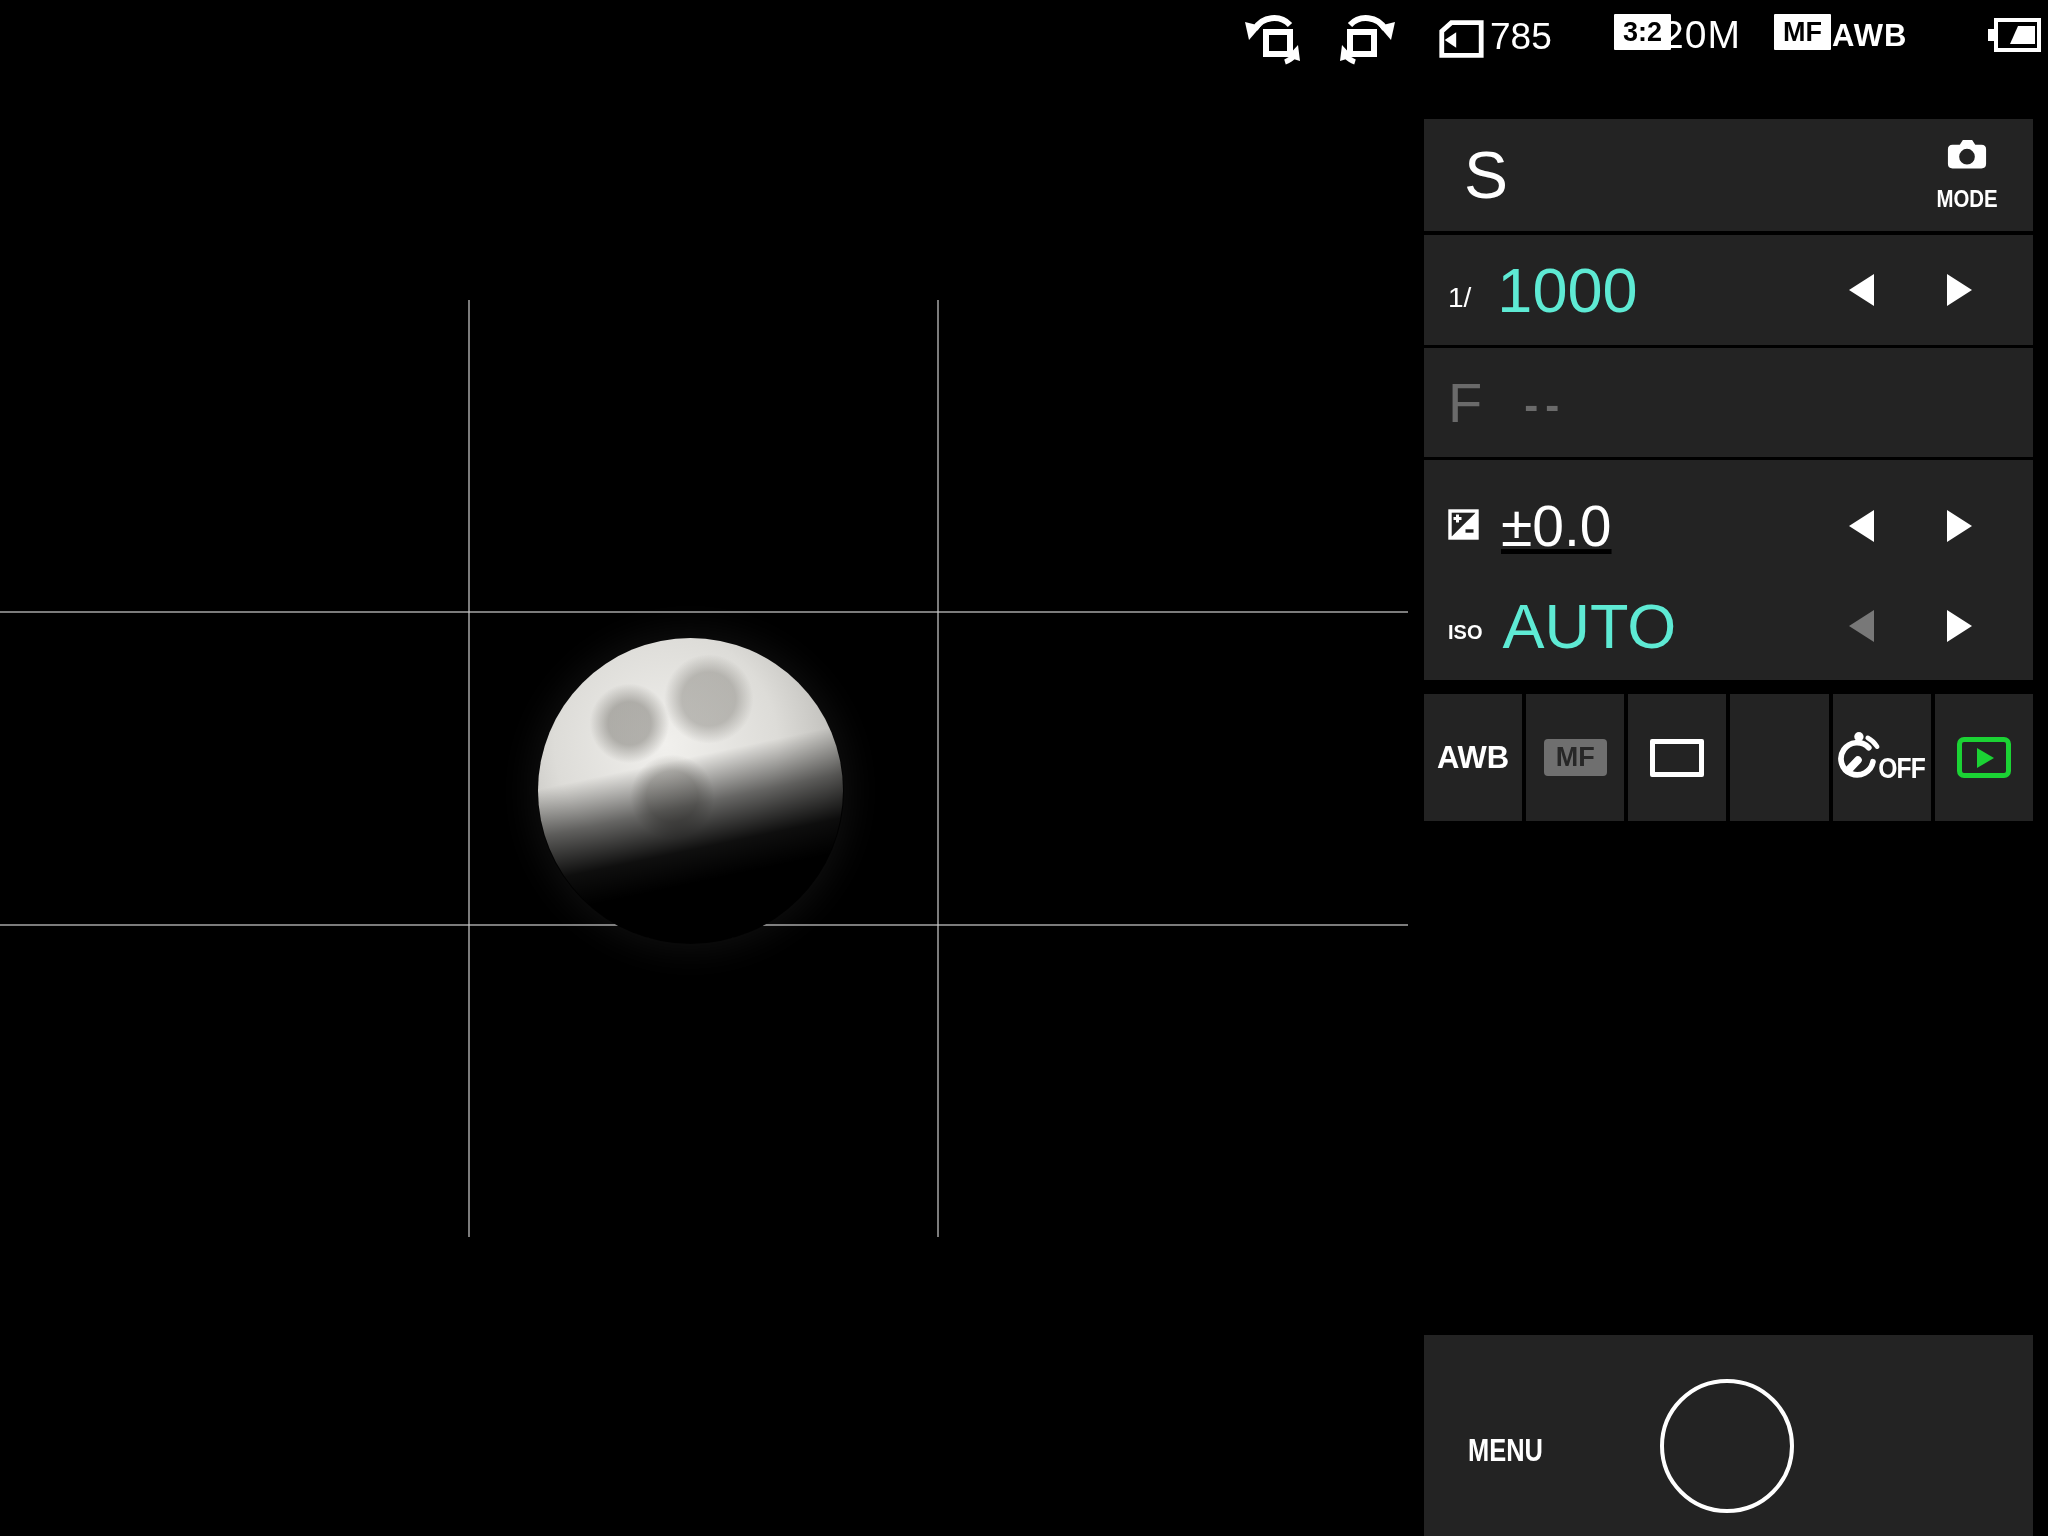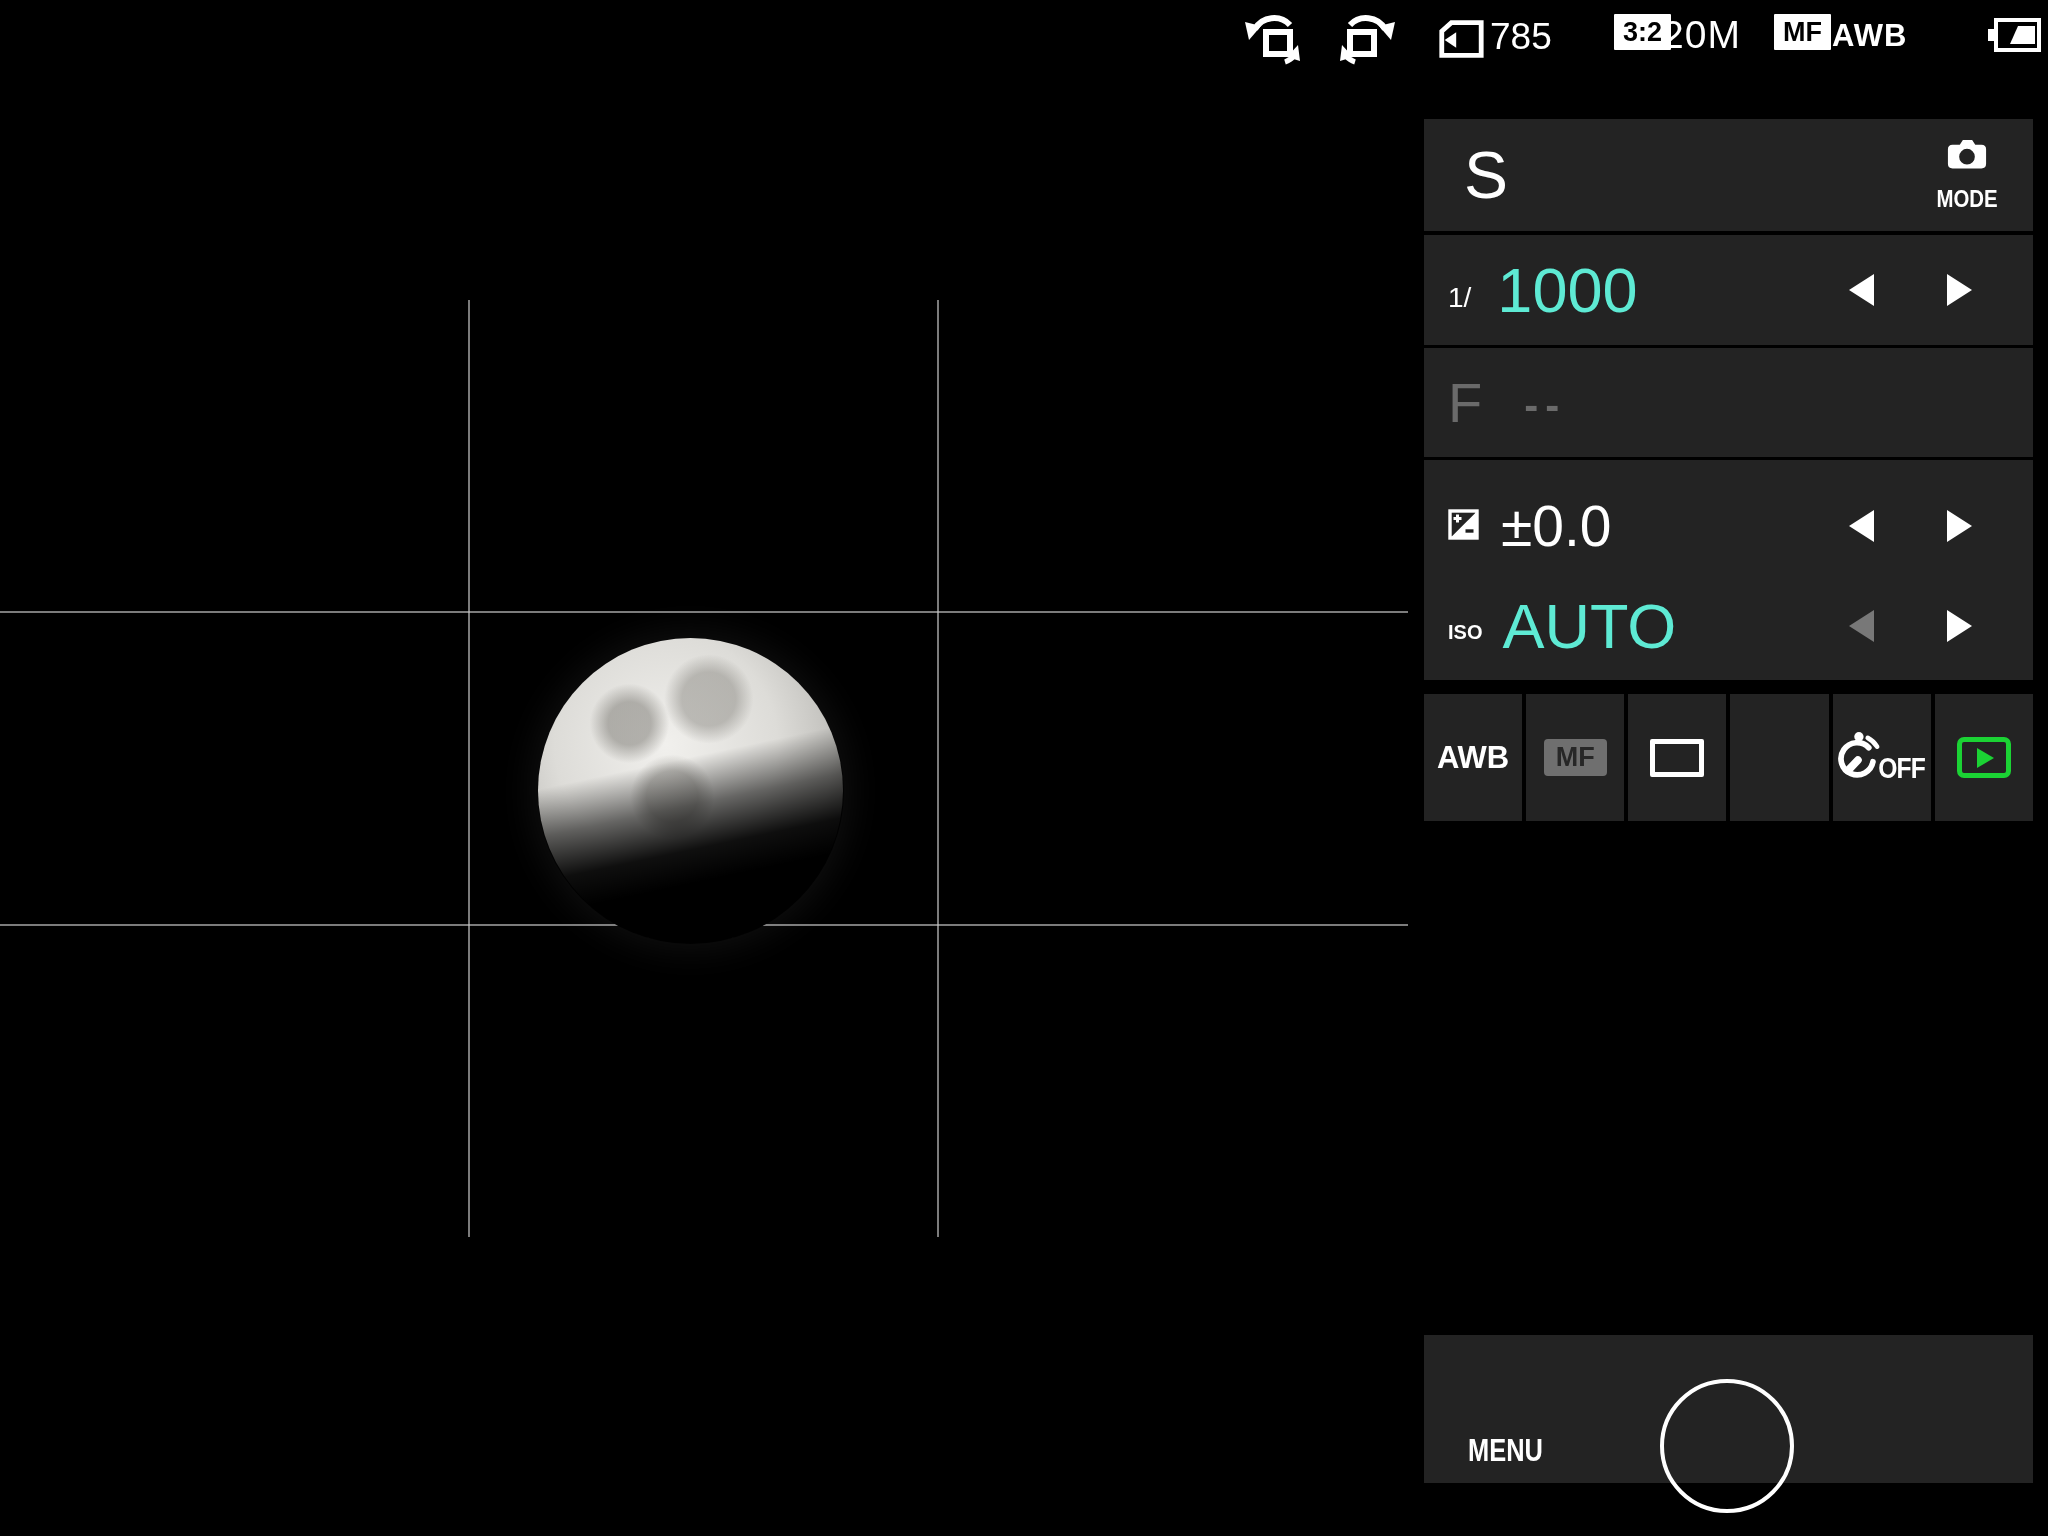--- a/index.html
+++ b/index.html
@@ -34,21 +34,21 @@
   .badge { display:flex; align-items:center; justify-content:center; height:36px; padding:0 9px;
            background:#fff; color:#000; font-weight:700; font-size:27px; border-radius:1px; }
   .res-label { left:1650px; top:13px; color:#fff; font-size:39px; font-weight:400; letter-spacing:1px; }
   .awb-label { left:1820px; top:18px; color:#fff; font-size:31px; font-weight:700; letter-spacing:1px; }
 
   
   .row { position:absolute; left:1424px; width:609px; background:#232323; display:flex; align-items:center; }
   .row-mode     { top:119px;  height:112px; }
   .row-shutter  { top:235px;  height:110px; }
   .row-aperture { top:348px;  height:109px; }
-  .row-ev       { top:460px;  height:132px; }
+  .row-ev       { top:460px;  height:132px;text-decoration:underline; }
   .row-iso      { top:571px;  height:109px; }
 
   .mode-value { margin-left:40px; color:#fff; font-size:66px; font-weight:400; }
   .mode-btn { position:absolute; right:30px; top:50%; transform:translateY(-50%);
               display:flex; flex-direction:column; align-items:center; gap:10px; }
   .mode-btn .lbl { color:#fff; font-size:24px; font-weight:700; display:inline-block; transform:scaleX(.85); }
 
   .small-prefix { margin-left:24px; color:#fff; font-size:28px; font-weight:400; margin-top:16px; }
   .big-value { margin-left:26px; color:#5eead4; font-size:63px; font-weight:400; }
   .f-prefix { margin-left:24px; color:#6a6a6a; font-size:56px; font-weight:400; }
@@ -71,21 +71,21 @@
   .q-rect { width:54px; height:38px; border:5px solid #fff; border-radius:2px; }
   .q-timer { display:flex; align-items:center; }
   .q-timer .off { color:#fff; font-size:29px; font-weight:700; display:inline-block; transform:scaleX(.85);
                   margin-left:-14px; margin-top:22px; letter-spacing:-1px; }
   .q-play { width:54px; height:41px; border:5px solid #1bd334; border-radius:7px;
             display:flex; align-items:center; justify-content:center; }
   .q-play .tri { width:0; height:0; border-top:10px solid transparent; border-bottom:10px solid transparent;
                  border-left:17px solid #1bd334; margin-left:3px; }
 
   
-  .bottombar { position:absolute; left:1424px; top:1335px; width:609px; height:148px; background:#232323; }
+  .bottombar { position:absolute; left:1424px; top:1335px; width:609px; height:201px; background:#232323; }
   .menu-btn { position:absolute; left:44px; top:98px; color:#fff; font-size:31px; font-weight:700;
               display:inline-block; transform:scaleX(.82); transform-origin:left center; letter-spacing:0px; }
   .shutter-btn { position:absolute; left:236px; top:44px; width:134px; height:134px; border:4px solid #fff;
                  border-radius:50%; background:transparent; }
 </style>
 </head>
 <body>
 
 <div class="screen">
 

